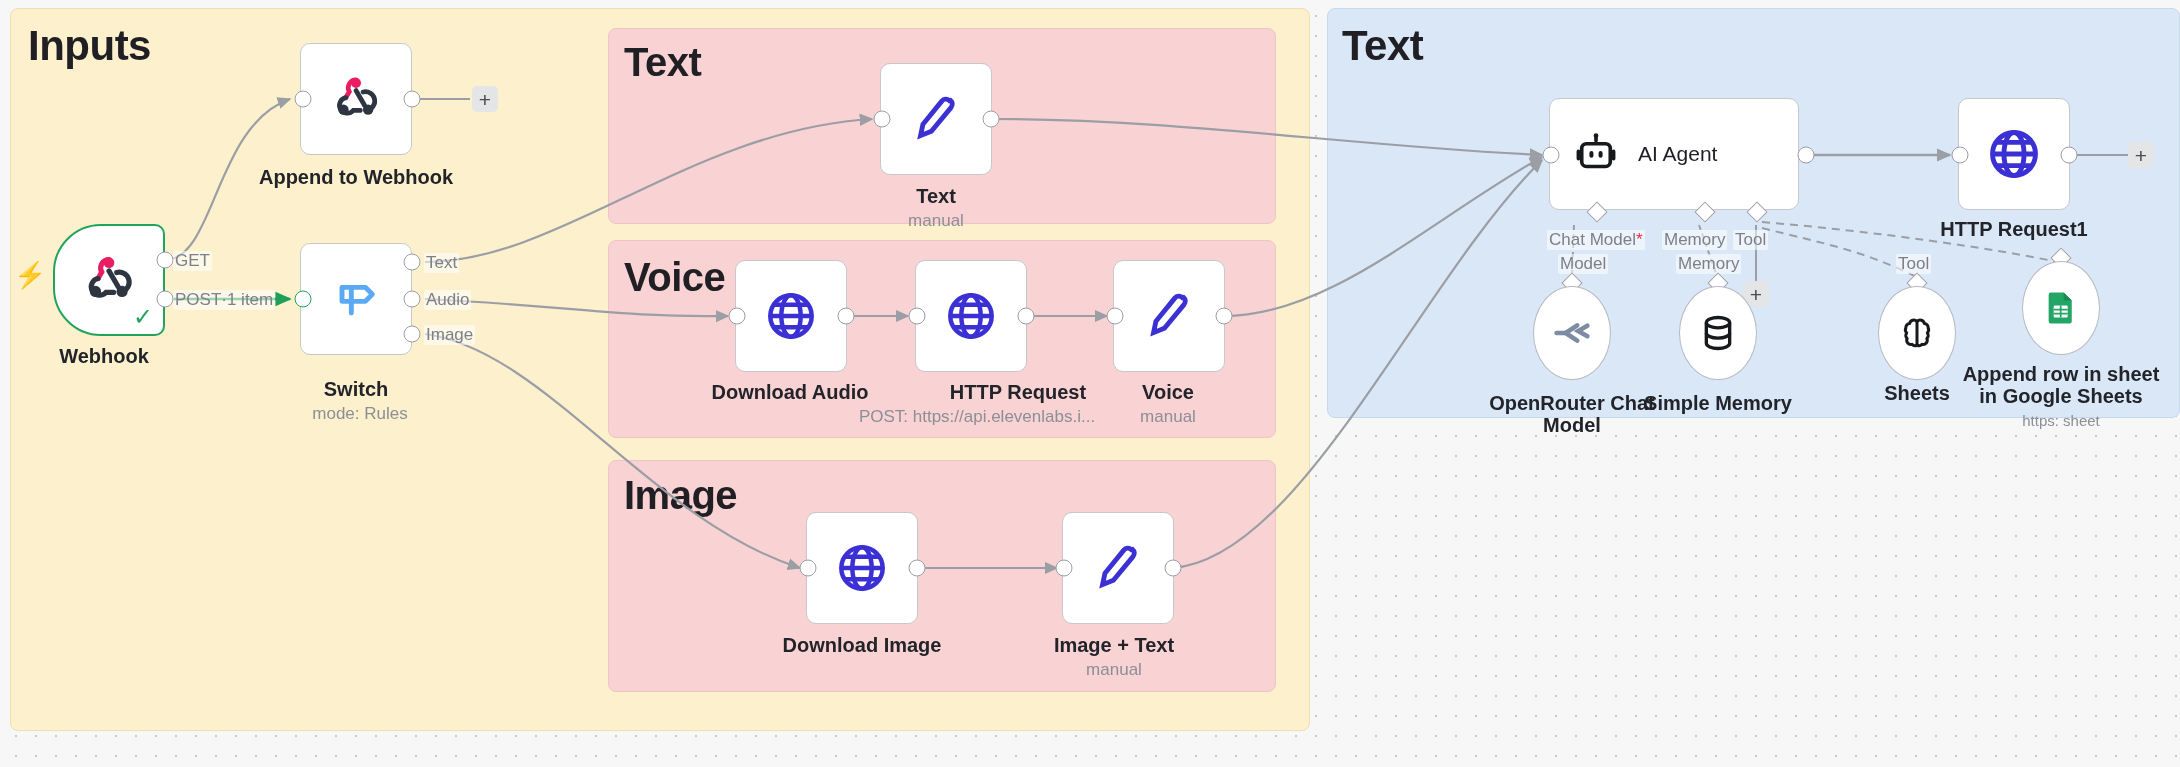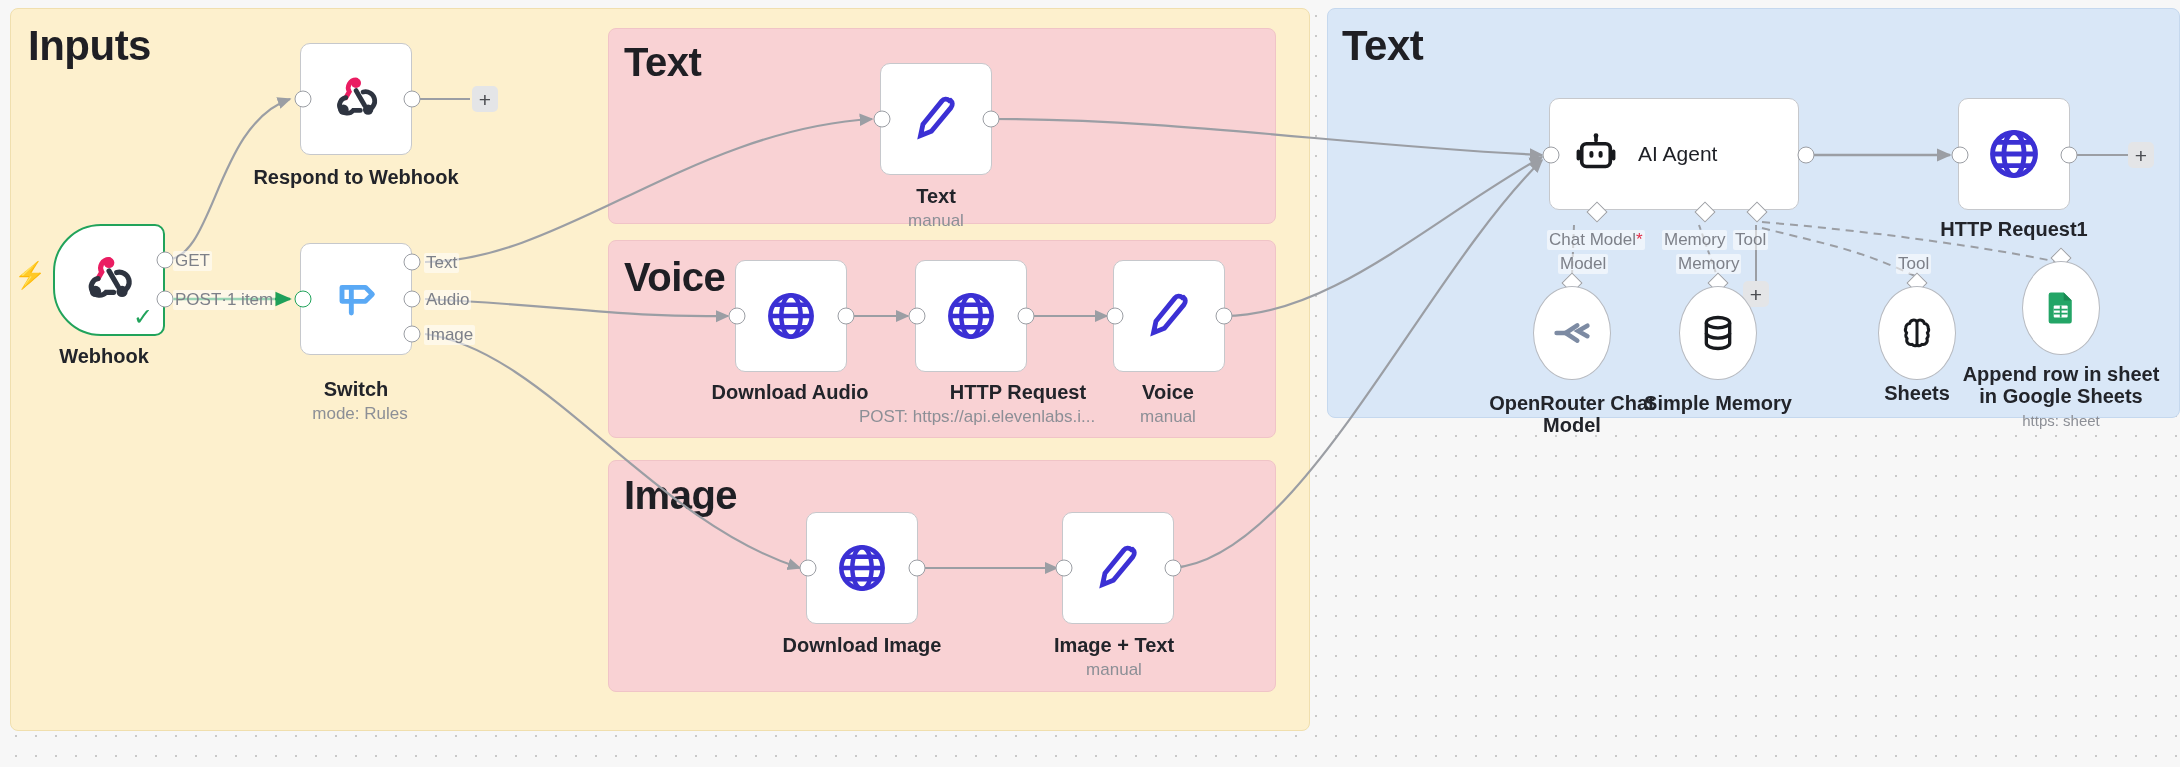--- a/index.html
+++ b/index.html
@@ -235,21 +235,21 @@
       <path d="M7.3 11.4a3.6 3.6 0 1 0 3.4 5.9h3.3" stroke="#2e3440" stroke-width="2.2" fill="none" stroke-linecap="round"></path>
       <circle cx="6.2" cy="16.9" r="2.4" fill="#2e3440"></circle>
       <path d="M15.3 8.8a3.6 3.6 0 0 1 2.2 8.2" stroke="#2e3440" stroke-width="2.2" fill="none" stroke-linecap="round"></path>
       <circle cx="17.6" cy="16.9" r="2.4" fill="#2e3440"></circle>
       <path d="M12 8.1 L16 15" stroke="#2e3440" stroke-width="2.2" stroke-linecap="round"></path>
     </svg>
   </div>
   <div class="ep" style="left:303px; top:99px;"></div>
   <div class="ep" style="left:412px; top:99px;"></div>
   <div class="plus-btn" style="left:485px; top:99px;">+</div>
-  <div class="node-label" style="left:356px; top:166px;">Respond to Webhook</div>
+  <div class="node-label" style="left:356px; top:166px;">Append to Webhook</div>
 
   <div class="node" style="left:300px; top:243px;">
     <svg class="icon" width="56" height="56" viewBox="0 0 24 24">
       <path d="M6 7h10l3 3-3 3H6z" fill="none" stroke="#5aa9f5" stroke-width="2.1" stroke-linejoin="round"></path>
       <path d="M10 7v11" stroke="#5aa9f5" stroke-width="2.1" stroke-linecap="round"></path>
     </svg>
   </div>
   <div class="ep green" style="left:303px; top:299px;"></div>
   <div class="ep" style="left:412px; top:262px;"></div>
   <div class="ep" style="left:412px; top:299px;"></div>

